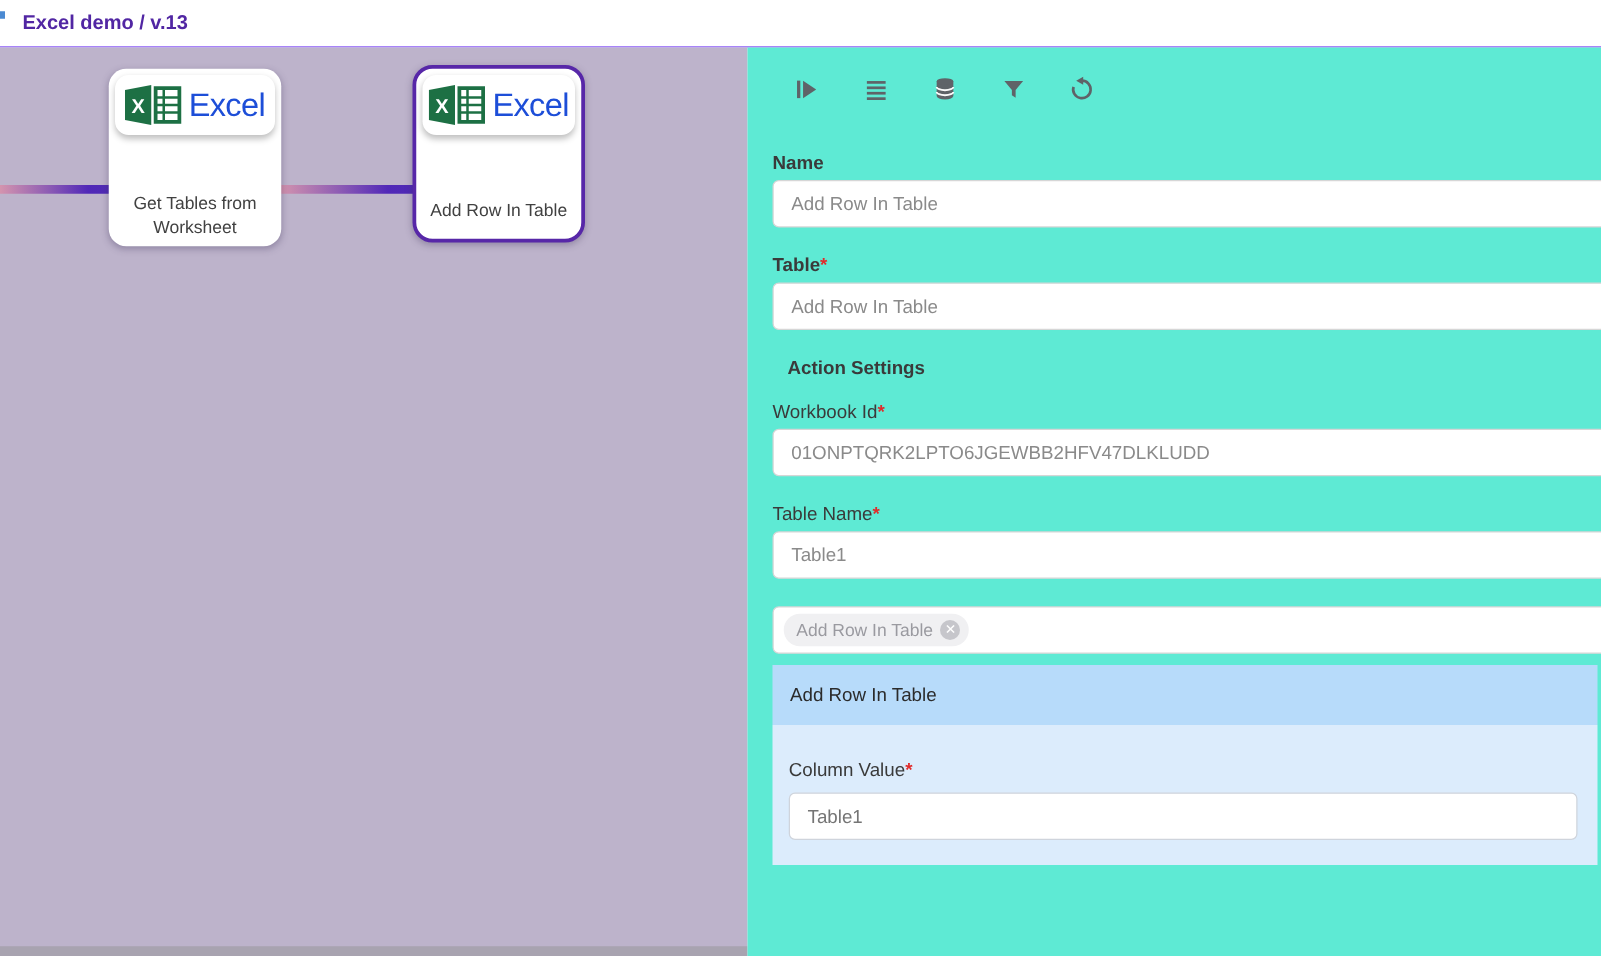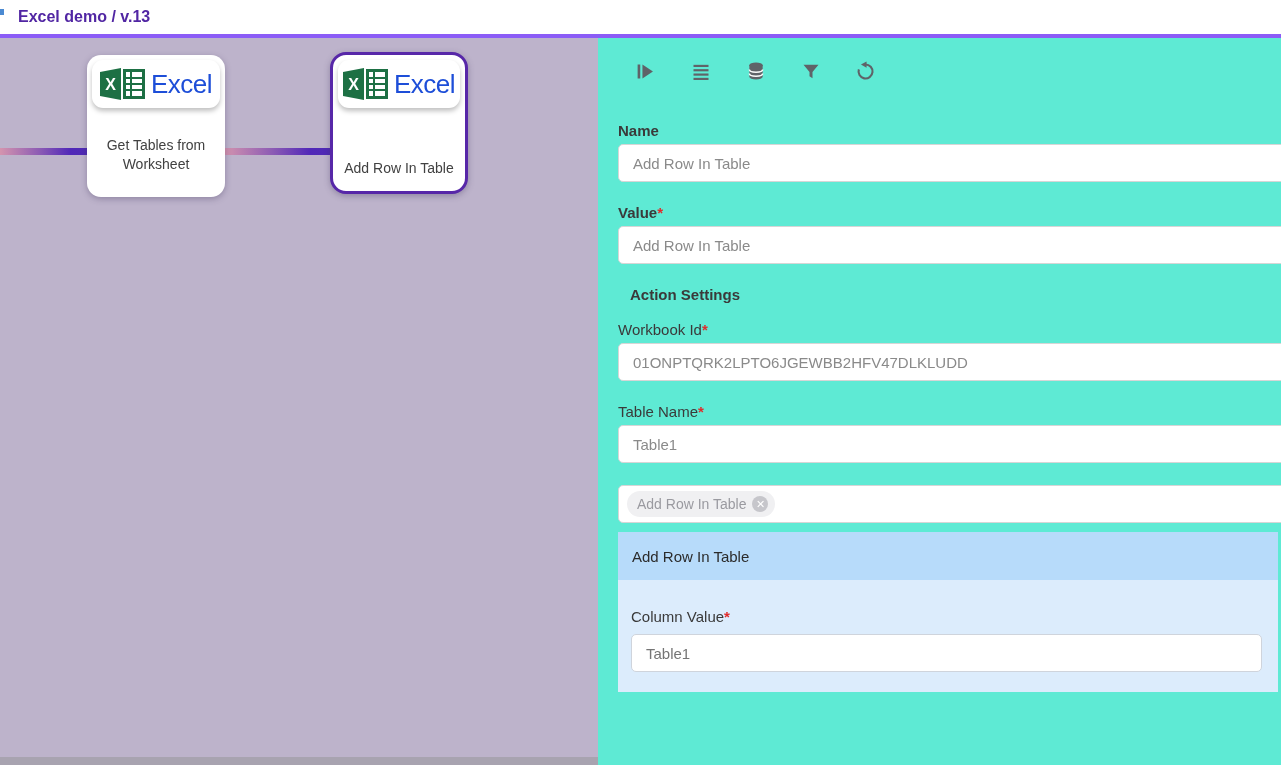--- a/index.html
+++ b/index.html
@@ -1,21 +1,21 @@
 <!DOCTYPE html>
 <html><head>
 <meta charset="utf-8">
 <style>
   * { margin:0; padding:0; box-sizing:border-box; }
   html,body { width:1281px; height:765px; overflow:hidden;
     font-family:"Liberation Sans", sans-serif; background:#fafafa; }
 
   
   .topbar { position:relative; height:38px; background:#ffffff;
-    border-bottom:4px solid #8b5cf6; display:flex; align-items:center; }
+    border-bottom:1px solid #8b5cf6; display:flex; align-items:center; }
   .corner-sliver { position:absolute; left:0; top:9px; width:4px; height:6px;
     background:#4b8ad2; }
   .breadcrumb { margin-left:18px; font-size:16px; font-weight:700; color:#5126a3; }
 
   
   .main { display:flex; height:727px; }
   .canvas { position:relative; width:598px; height:100%; background:#bdb3cb;
     flex:none; overflow:hidden; }
   .panel { position:relative; flex:1; background:#5eead4;
     padding:22px 0 0 20px; overflow:hidden; }
@@ -31,21 +31,21 @@
 
   
   .node { position:absolute; width:138px; height:142px; background:#ffffff;
     border-radius:14px; box-shadow:0 2px 6px rgba(60,50,90,.35); }
   .node.n1 { left:87px; top:17px; }
   .node.n2 { left:330px; top:14px; border:3px solid #5727a8; border-radius:16px; }
   .logo-band { margin:5px 5px 0 5px; height:48px; background:#ffffff;
     border-radius:11px; box-shadow:0 3px 5px rgba(0,0,0,.25);
     display:flex; align-items:center; justify-content:center; gap:5px; }
   .excel-word { color:#1d4ed8; font-size:26px; letter-spacing:-0.5px; }
-  .node-label { position:absolute; left:0; right:0; bottom:23px; text-align:center;
+  .node-label { position:absolute; left:0; right:0; bottom:6px; text-align:center;
     font-size:14px; line-height:19px; color:#414141; padding:0 8px; }
   .node.n2 .node-label { bottom:13px; }
 
   
   .toolbar { display:flex; gap:34px; padding-left:17px; height:22px; }
   .tool-btn { width:21px; height:22px; display:flex; align-items:center;
     justify-content:center; cursor:pointer; }
   .tool-btn svg { display:block; }
 
   
@@ -177,21 +177,21 @@
       <div class="fgroup">
         <div class="flabel bold">
           <span>Name</span><span class="star"></span>
         </div>
         <input class="finput" value="Add Row In Table" style="">
       </div>
 
 
       <div class="fgroup">
         <div class="flabel bold">
-          <span>Value</span><span class="star">*</span>
+          <span>Table</span><span class="star">*</span>
         </div>
         <input class="finput" value="Add Row In Table" style="">
       </div>
 
       <div class="section-heading">Action Settings</div>
 
       <div class="fgroup">
         <div class="flabel">
           <span>Workbook Id</span><span class="star">*</span>
         </div>

